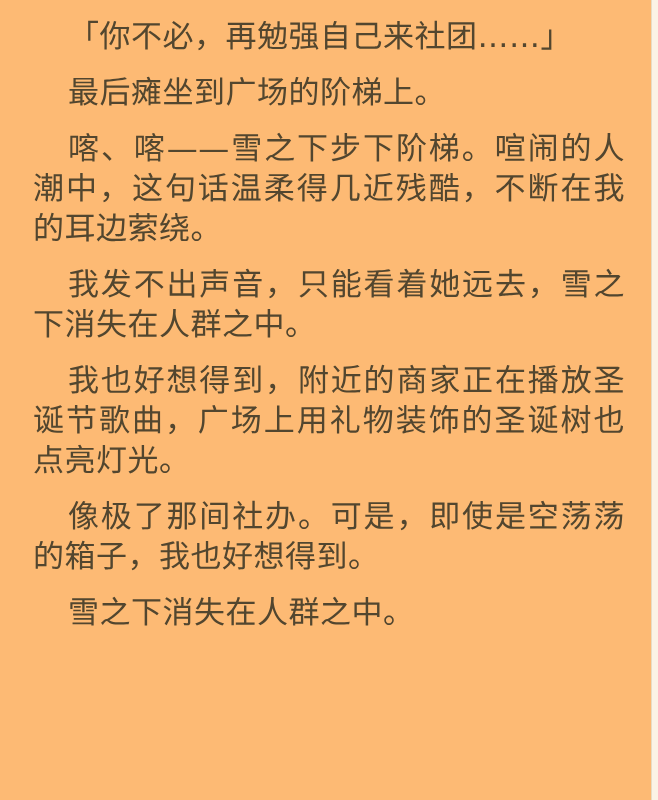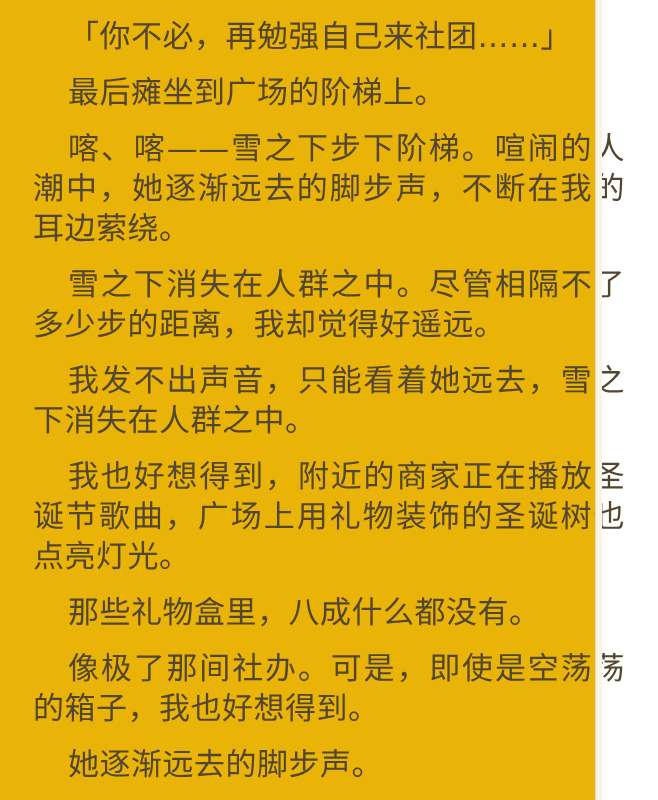--- a/index.html
+++ b/index.html
@@ -7,23 +7,23 @@
     padding: 0;
   }
   body {
     width: 658px;
     height: 800px;
     overflow: hidden;
     font-family: "DejaVu Sans", sans-serif;
   }
   .reader-page {
     position: relative;
-    width: 602px;
+    width: 658px;
     height: 800px;
-    background: #eab308;
+    background: #fdba74;
     box-sizing: border-box;
   }
   .text-content {
     position: absolute;
     top: 0;
     left: 0;
     box-sizing: border-box;
     width: 652px;
     height: 800px;
     padding: 16px 27px 0 33px;
@@ -51,22 +51,20 @@
     border-left: 1px solid #e7dcc4;
   }
 </style>
 </head>
 <body>
 
 <div class="reader-page">
   <div class="text-content">
     <p>「你不必，再勉强自己来社团……」</p>
     <p>最后瘫坐到广场的阶梯上。</p>
-    <p>喀、喀——雪之下步下阶梯。喧闹的人潮中，她逐渐远去的脚步声，不断在我的耳边萦绕。</p>
-    <p>雪之下消失在人群之中。尽管相隔不了多少步的距离，我却觉得好遥远。</p>
+    <p>喀、喀——雪之下步下阶梯。喧闹的人潮中，这句话温柔得几近残酷，不断在我的耳边萦绕。</p>
     <p>我发不出声音，只能看着她远去，雪之下消失在人群之中。</p>
     <p>我也好想得到，附近的商家正在播放圣诞节歌曲，广场上用礼物装饰的圣诞树也点亮灯光。</p>
-    <p>那些礼物盒里，八成什么都没有。</p>
     <p>像极了那间社办。可是，即使是空荡荡的箱子，我也好想得到。</p>
-    <p>她逐渐远去的脚步声。</p>
+    <p>雪之下消失在人群之中。</p>
   </div>
   <div class="page-edge"></div>
 </div>
 
 </body></html>

